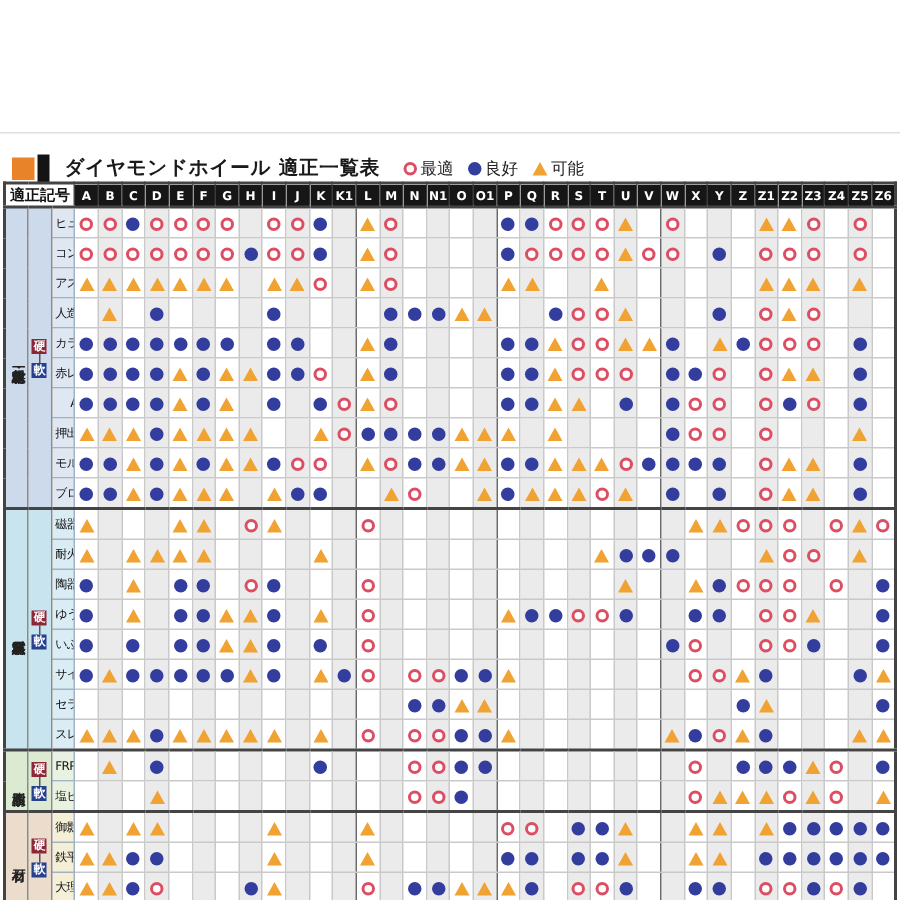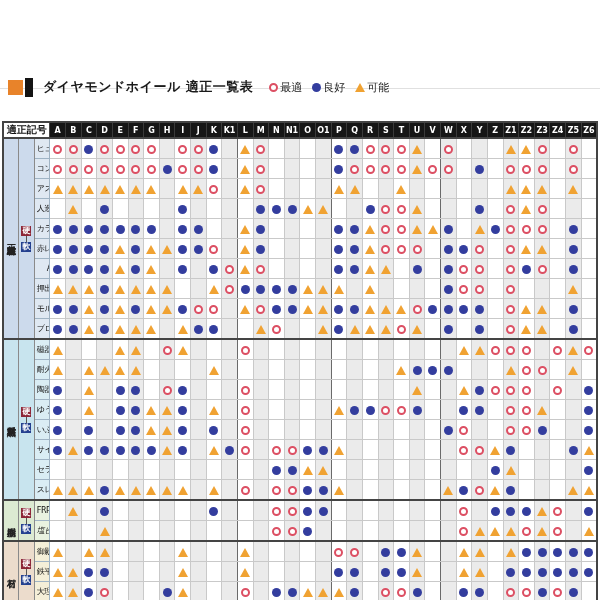--- a/index.html
+++ b/index.html
@@ -1,18 +1,18 @@
 <!DOCTYPE html>
 <html><head>
 <meta charset="utf-8">
 <style>
   html,body{margin:0;padding:0;background:#fff;}
   body{width:600px;height:600px;font-family:"DejaVu Sans","Liberation Sans",sans-serif;position:relative;overflow:hidden;}
   .toprule{position:absolute;top:88px;left:0;width:600px;border-top:1px solid #e0e0e0;}
-  .titlebar{position:absolute;top:76px;left:8px;display:flex;align-items:center;height:22px;}
+  .titlebar{position:absolute;top:101px;left:8px;display:flex;align-items:center;height:22px;}
   .sq-orange{width:15px;height:15px;background:#e8832a;margin-right:2px;}
   .sq-black{width:8px;height:19px;background:#141414;margin-right:10px;}
   .title{font-size:13px;font-weight:bold;color:#1a1a1a;letter-spacing:0.5px;}
   .legend{display:flex;align-items:flex-start;margin-left:16px;}
   .legend-item{display:flex;align-items:center;margin-right:10px;font-size:11px;color:#222;}
   .legend-item .sym{margin-right:2px;}
   .sym{display:inline-block;vertical-align:middle;}
   .sym-b{width:5px;height:5px;border:2.5px solid #dc4f63;border-radius:50%;background:#fff;}
   .sym-g{width:9px;height:9px;border-radius:50%;background:#333d9e;}
   .sym-p{width:0;height:0;border-left:5px solid transparent;border-right:5px solid transparent;border-bottom:9px solid #f0a232;}
@@ -848,21 +848,21 @@
         <td class="cell alt"></td>
         <td class="cell"><span class="sym sym-g"></span></td>
         <td class="cell alt"><span class="sym sym-g"></span></td>
         <td class="cell"><span class="sym sym-g"></span></td>
         <td class="cell alt"><span class="sym sym-p"></span></td>
         <td class="cell"><span class="sym sym-b"></span></td>
         <td class="cell alt"></td>
         <td class="cell"><span class="sym sym-g"></span></td>
       </tr>
       <tr class="datarow">
-        <td class="rlabel" style="background: rgb(233, 242, 224); font-style: italic;">塩ビ</td>
+        <td class="rlabel" style="background: rgb(233, 242, 224);">塩ビ</td>
         <td class="cell"></td>
         <td class="cell alt"></td>
         <td class="cell"></td>
         <td class="cell alt"><span class="sym sym-p"></span></td>
         <td class="cell"></td>
         <td class="cell alt"></td>
         <td class="cell"></td>
         <td class="cell alt"></td>
         <td class="cell"></td>
         <td class="cell alt"></td>

